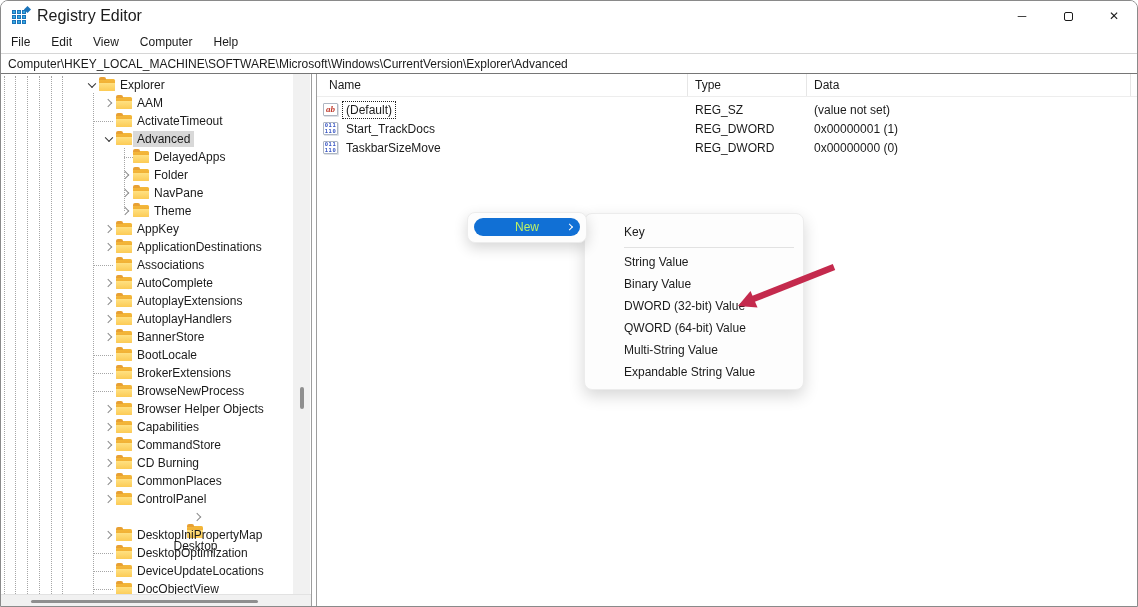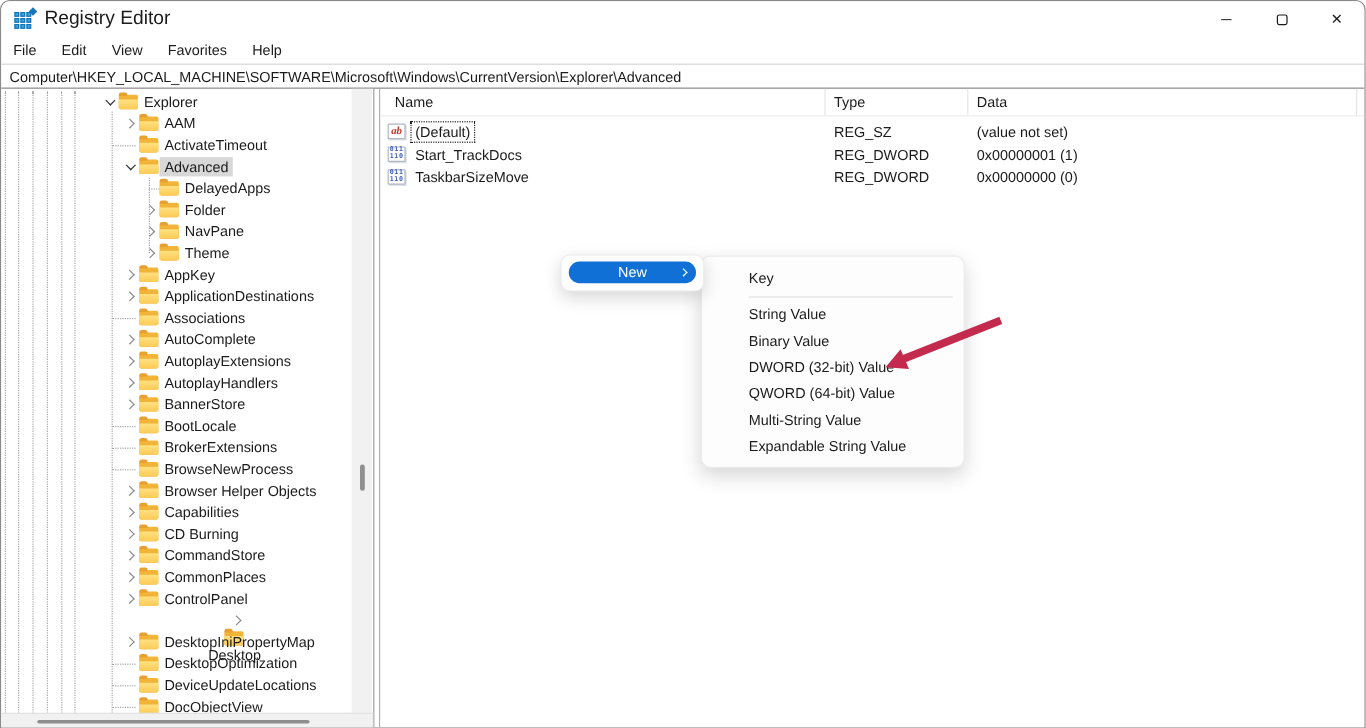--- a/index.html
+++ b/index.html
@@ -85,21 +85,21 @@
   .ric.dw { color:#3a57c4; font-weight:bold; font-size:5.5px; line-height:1.05; letter-spacing:0.5px;
     font-family:"DejaVu Sans Mono", monospace; }
   .vname { padding:1px 3px; }
   .vname.focusrect { outline:1px dotted #212121; }
 
   
   .ctx-parent { position:absolute; left:466px; top:211px; width:120px; height:31px;
     background:#fdfdfd; border:1px solid #ececec; border-radius:8px;
     box-shadow:0 5px 14px rgba(0,0,0,.16); z-index:5; }
   .ctx-new { position:absolute; left:6px; right:6px; top:5px; bottom:6px; border-radius:10px;
-    color:#ffffff; display:flex; align-items:center; justify-content:center; }
+    color:#bef264; display:flex; align-items:center; justify-content:center; }
   .ctx-new .wchev { position:absolute; right:8px; top:50%; width:5px; height:5px;
     border-right:1.4px solid #fff; border-bottom:1.4px solid #fff;
     transform:translateY(-50%) rotate(-45deg); }
   .ctx-sub { position:absolute; left:583px; top:212px; width:220px;
     background:#fdfdfd; border:1px solid #ececec; border-radius:8px; padding:6px 0;
     box-shadow:0 6px 16px rgba(0,0,0,.16); z-index:4; }
   .ctx-item { height:22px; display:flex; align-items:center; padding-left:39px; }
   .ctx-item.key { height:24px; }
   .ctx-sep { border-top:1px solid #e2e2e2; margin:3px 9px 3px 39px; }
 
@@ -134,21 +134,21 @@
       <span class="wc">
           <span>✕</span>
         </span>
     </div>
   </div>
 
   <div class="menubar" id="menubar">
       <span class="menu-item">File</span>
       <span class="menu-item">Edit</span>
       <span class="menu-item">View</span>
-      <span class="menu-item">Favorites</span>
+      <span class="menu-item">Computer</span>
       <span class="menu-item">Help</span>
     </div>
 
   <div class="addressbar">
     <span>Computer\HKEY_LOCAL_MACHINE\SOFTWARE\Microsoft\Windows\CurrentVersion\Explorer\Advanced</span>
   </div>
 
   <div class="content">
 
     <div class="tree-pane">
@@ -263,26 +263,26 @@
             <span class="tlabel">Browser Helper Objects</span>
           </div>
           <div class="trow" style="padding-left: 101px;">
             <span class="chevslot col"></span>
             <span class="folder"></span>
             <span class="tlabel">Capabilities</span>
           </div>
           <div class="trow" style="padding-left: 101px;">
             <span class="chevslot col"></span>
             <span class="folder"></span>
+            <span class="tlabel">CommandStore</span>
+          </div>
+          <div class="trow" style="padding-left: 101px;">
+            <span class="chevslot col"></span>
+            <span class="folder"></span>
             <span class="tlabel">CD Burning</span>
-          </div>
-          <div class="trow" style="padding-left: 101px;">
-            <span class="chevslot col"></span>
-            <span class="folder"></span>
-            <span class="tlabel">CommandStore</span>
           </div>
           <div class="trow" style="padding-left: 101px;">
             <span class="chevslot col"></span>
             <span class="folder"></span>
             <span class="tlabel">CommonPlaces</span>
           </div>
           <div class="trow" style="padding-left: 101px;">
             <span class="chevslot col"></span>
             <span class="folder"></span>
             <span class="tlabel">ControlPanel</span>

